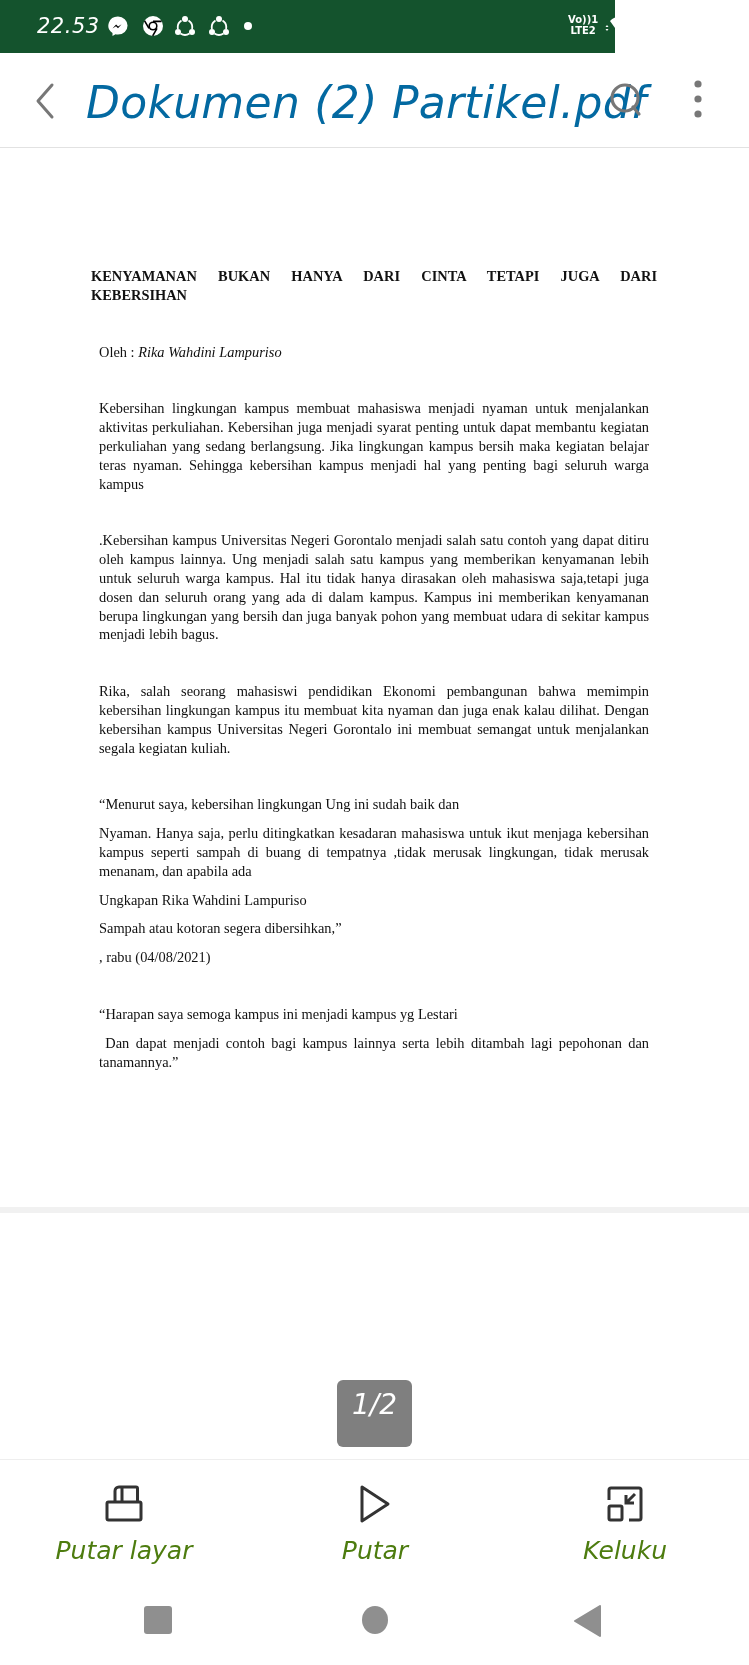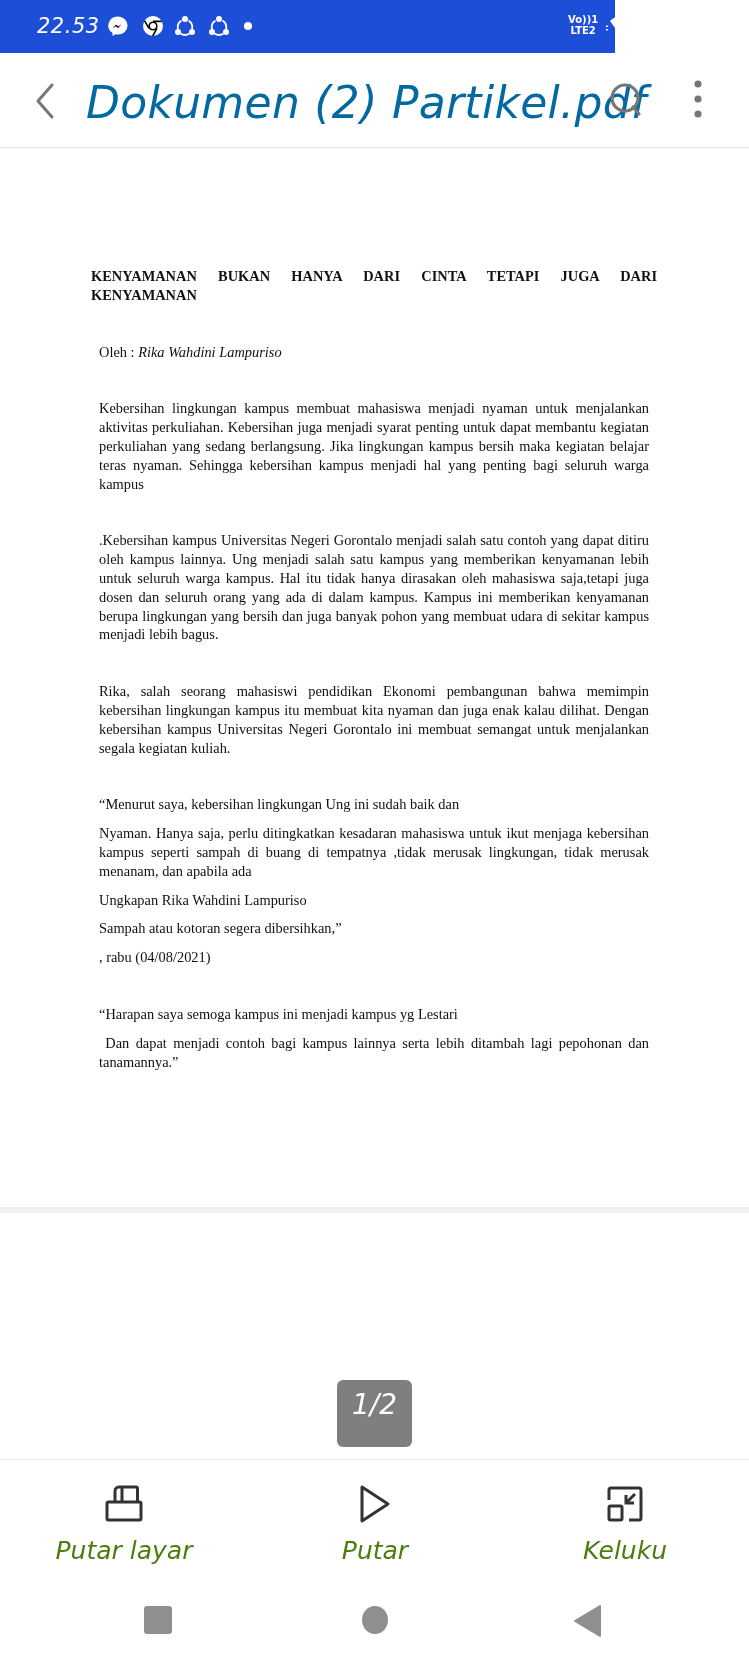--- a/index.html
+++ b/index.html
@@ -1,20 +1,20 @@
 <!DOCTYPE html>
 <html><head>
 <meta charset="utf-8">
 <style>
   * { box-sizing: border-box; margin: 0; padding: 0; }
   html, body { width: 749px; height: 1665px; background: #ffffff; overflow: hidden; }
   body { position: relative; font-family: "DejaVu Sans", sans-serif; }
 
   
-  .status-bar { position: absolute; left: 0; top: 0; width: 615px; height: 53px; background: #1d4ed8; color: #fff; }
+  .status-bar { position: absolute; left: 0; top: 0; width: 615px; height: 53px; background: #14532d; color: #fff; }
   .status-bar .time { position: absolute; left: 37px; top: 14px; font-size: 21px; font-style: italic; font-weight: 300; letter-spacing: 0.5px; font-family: "DejaVu Sans", sans-serif; }
   .status-bar .notif { position: absolute; top: 15px; width: 22px; height: 22px; }
   .status-bar .dot { position: absolute; left: 244px; top: 22px; width: 8px; height: 8px; border-radius: 50%; background: #fff; }
   .status-bar .volte { position: absolute; left: 568px; top: 14px; font-size: 10px; font-weight: bold; line-height: 11px; text-align: center; font-family: "DejaVu Sans", sans-serif; }
   .status-bar .sys-icon { position: absolute; top: 14px; }
 
   
   .app-bar { position: absolute; left: 0; top: 53px; width: 749px; height: 95px; background: #fff; border-bottom: 1px solid #e2e2e2; }
   .app-bar .back { position: absolute; left: 30px; top: 28px; width: 36px; height: 40px; cursor: pointer; }
   .app-bar .title { position: absolute; left: 86px; top: 24px; font-size: 44px; font-style: italic; font-weight: 300; color: #0369a1; letter-spacing: 0.3px; font-family: "DejaVu Sans", sans-serif; white-space: nowrap; }
@@ -112,21 +112,21 @@
     <circle cx="15" cy="21" r="3.6" fill="#777"></circle>
     <circle cx="15" cy="36" r="3.6" fill="#777"></circle>
   </svg>
 </div>
 
 <div class="viewer">
   <div class="page">
     <div class="doc">
       <div class="heading">
         <span class="l1">KENYAMANAN BUKAN HANYA DARI CINTA TETAPI JUGA DARI</span>
-        <span>KENYAMANAN</span>
+        <span>KEBERSIHAN</span>
       </div>
       <p class="byline">
         <span>Oleh :</span>
         <i>Rika Wahdini Lampuriso</i>
       </p>
       <p class="para">Kebersihan lingkungan kampus membuat mahasiswa menjadi nyaman untuk menjalankan aktivitas perkuliahan. Kebersihan juga menjadi syarat penting untuk dapat membantu kegiatan perkuliahan yang sedang berlangsung. Jika lingkungan kampus bersih maka kegiatan belajar teras nyaman. Sehingga kebersihan kampus menjadi hal yang penting bagi seluruh warga kampus</p>
       <p class="para">.Kebersihan kampus Universitas Negeri Gorontalo menjadi salah satu contoh yang dapat ditiru oleh kampus lainnya. Ung menjadi salah satu kampus yang memberikan kenyamanan lebih untuk seluruh warga kampus. Hal itu tidak hanya dirasakan oleh mahasiswa saja,tetapi juga dosen dan seluruh orang yang ada di dalam kampus. Kampus ini memberikan kenyamanan berupa lingkungan yang bersih dan juga banyak pohon yang membuat udara di sekitar kampus menjadi lebih bagus.</p>
       <p class="para">Rika, salah seorang mahasiswi pendidikan Ekonomi pembangunan bahwa memimpin kebersihan lingkungan kampus itu membuat kita nyaman dan juga enak kalau dilihat. Dengan kebersihan kampus Universitas Negeri Gorontalo ini membuat semangat untuk menjalankan segala kegiatan kuliah.</p>
       <p class="q">“Menurut saya, kebersihan lingkungan Ung ini sudah baik dan</p>
       <p class="q">Nyaman. Hanya saja, perlu ditingkatkan kesadaran mahasiswa untuk ikut menjaga kebersihan kampus seperti sampah di buang di tempatnya ,tidak merusak lingkungan, tidak merusak menanam, dan apabila ada</p>

